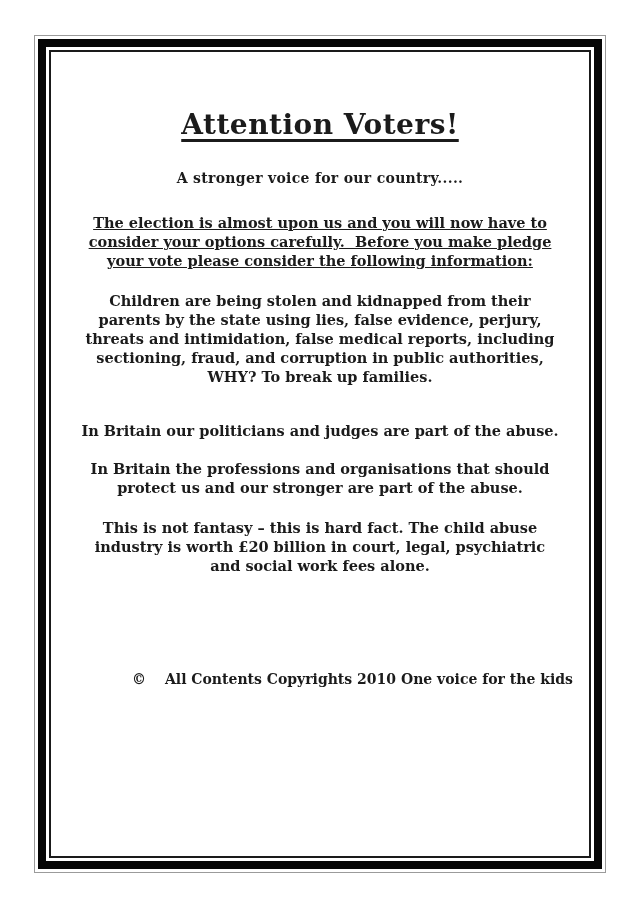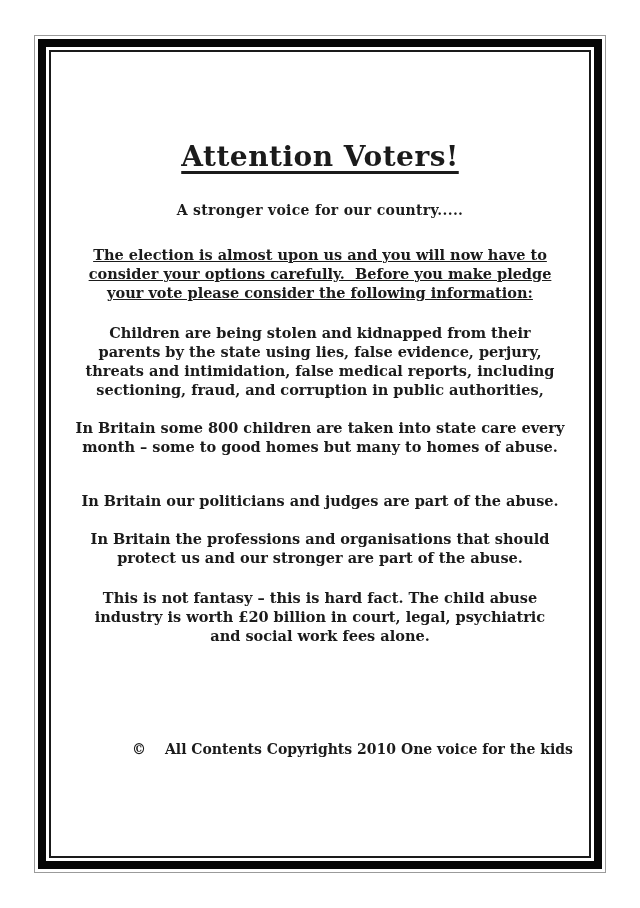--- a/index.html
+++ b/index.html
@@ -23,21 +23,21 @@
     border: 8px solid #060606;
   }
   .frame-inner {
     position: absolute;
     inset: 3px;
     border: 2px solid #1a1a1a;
   }
   .content {
     position: absolute;
     inset: 0;
-    padding-top: 88px;
+    padding-top: 56px;
     text-align: center;
     overflow: hidden;
   }
   .title {
     margin: 0;
     font-size: 28px;
     line-height: 34px;
     font-weight: bold;
     letter-spacing: 0.5px;
     text-decoration: underline;
@@ -91,26 +91,23 @@
           <div class="line">The election is almost upon us and you will now have to</div>
           <div class="line">consider your options carefully.  Before you make pledge</div>
           <div class="line">your vote please consider the following information:</div>
         </div>
 
         <div class="para para-2">
           <div class="line">Children are being stolen and kidnapped from their</div>
           <div class="line">parents by the state using lies, false evidence, perjury,</div>
           <div class="line">threats and intimidation, false medical reports, including</div>
           <div class="line">sectioning, fraud, and corruption in public authorities,</div>
+          <div class="line">WHY? To break up families.</div>
         </div>
 
-        <div class="para para-3">
-          <div class="line">In Britain some 800 children are taken into state care every</div>
-          <div class="line">month – some to good homes but many to homes of abuse.</div>
-        </div>
 
         <div class="para para-4">
           <div class="line">In Britain our politicians and judges are part of the abuse.</div>
         </div>
 
         <div class="para para-5">
           <div class="line">In Britain the professions and organisations that should</div>
           <div class="line">protect us and our stronger are part of the abuse.</div>
         </div>
 

